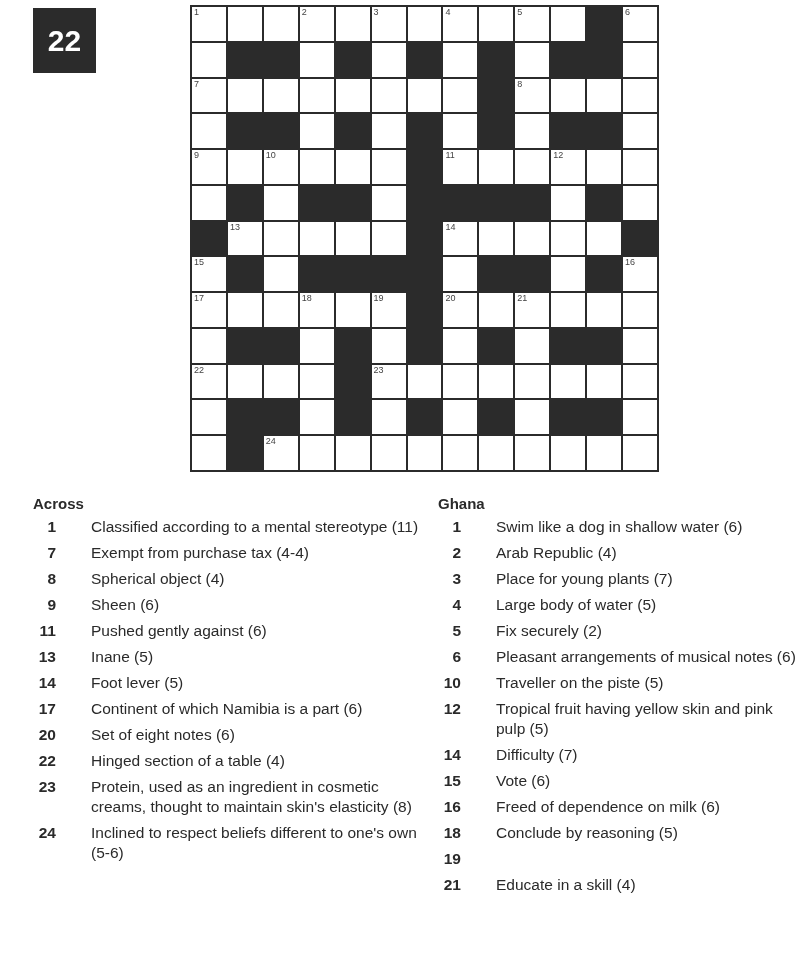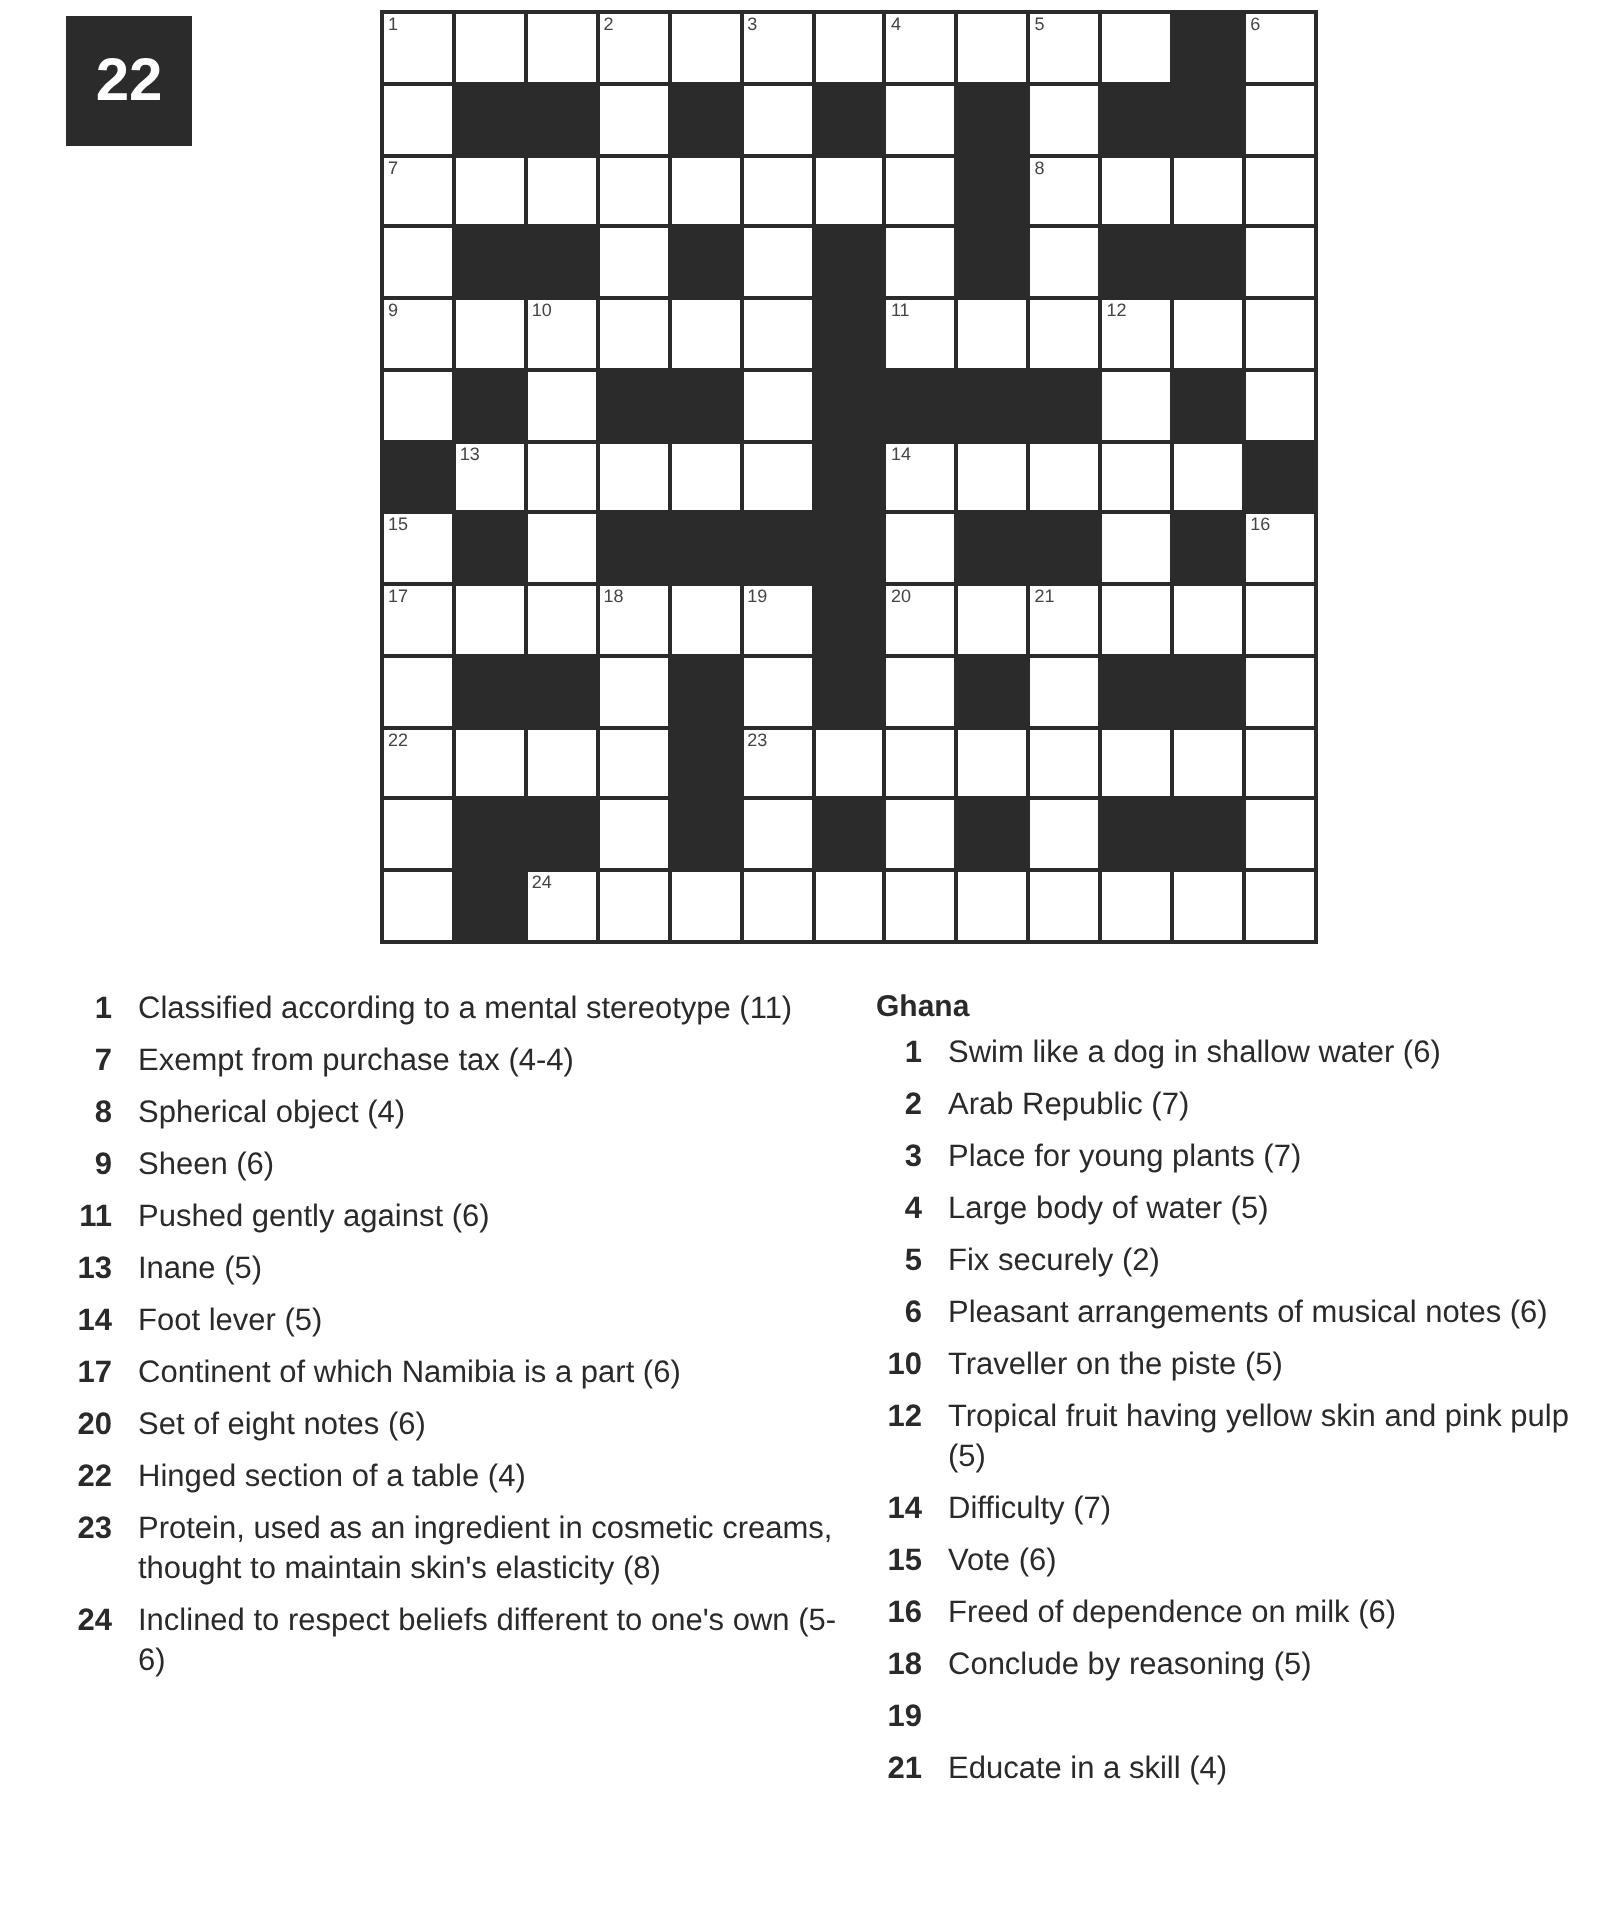--- a/index.html
+++ b/index.html
@@ -28,21 +28,21 @@
     .cell .num {
       position: absolute; left: 2px; top: 1px; font-size: 9px; color: #444;
       line-height: 1;
     }
     .clues-section { position: absolute; top: 495px; }
     .clues-across { left: 33px; width: 390px; }
     .clues-down { left: 438px; width: 360px; }
     .clues-heading { font-weight: bold; font-size: 15px; margin-bottom: 5px; color: #2a2a2a; }
     .clue { display: flex; font-size: 15.5px; line-height: 20px; margin-bottom: 6px; }
     .clue-num { width: 36px; text-align: right; font-weight: bold; padding-right: 13px; flex-shrink: 0; }
-    .clue-text { flex: 1; }
+    .clue-text { flex: 1; margin-left: 22px; }
   </style>
 </head>
 <body>
 
 <div class="puzzle-badge">22</div>
 
 <div class="grid" id="grid">
     <div class="cell">
       <span class="num">1</span>
     </div>
@@ -256,20 +256,21 @@
     <div class="cell"></div>
     <div class="cell"></div>
     <div class="cell"></div>
     <div class="cell"></div>
     <div class="cell"></div>
     <div class="cell"></div>
     <div class="cell"></div>
   </div>
 
 <div class="clues-section clues-across">
+  <div class="clues-heading">Across</div>
   <div id="across-list">
       <div class="clue">
         <span class="clue-num">1</span>
         <span class="clue-text">Classified according to a mental stereotype (11)</span>
       </div>
       <div class="clue">
         <span class="clue-num">7</span>
         <span class="clue-text">Exempt from purchase tax (4-4)</span>
       </div>
       <div class="clue">
@@ -317,21 +318,21 @@
 
 <div class="clues-section clues-down">
   <div class="clues-heading">Ghana</div>
   <div id="down-list">
       <div class="clue">
         <span class="clue-num">1</span>
         <span class="clue-text">Swim like a dog in shallow water (6)</span>
       </div>
       <div class="clue">
         <span class="clue-num">2</span>
-        <span class="clue-text">Arab Republic (7)</span>
+        <span class="clue-text">Arab Republic (4)</span>
       </div>
       <div class="clue">
         <span class="clue-num">3</span>
         <span class="clue-text">Place for young plants (7)</span>
       </div>
       <div class="clue">
         <span class="clue-num">4</span>
         <span class="clue-text">Large body of water (5)</span>
       </div>
       <div class="clue">

